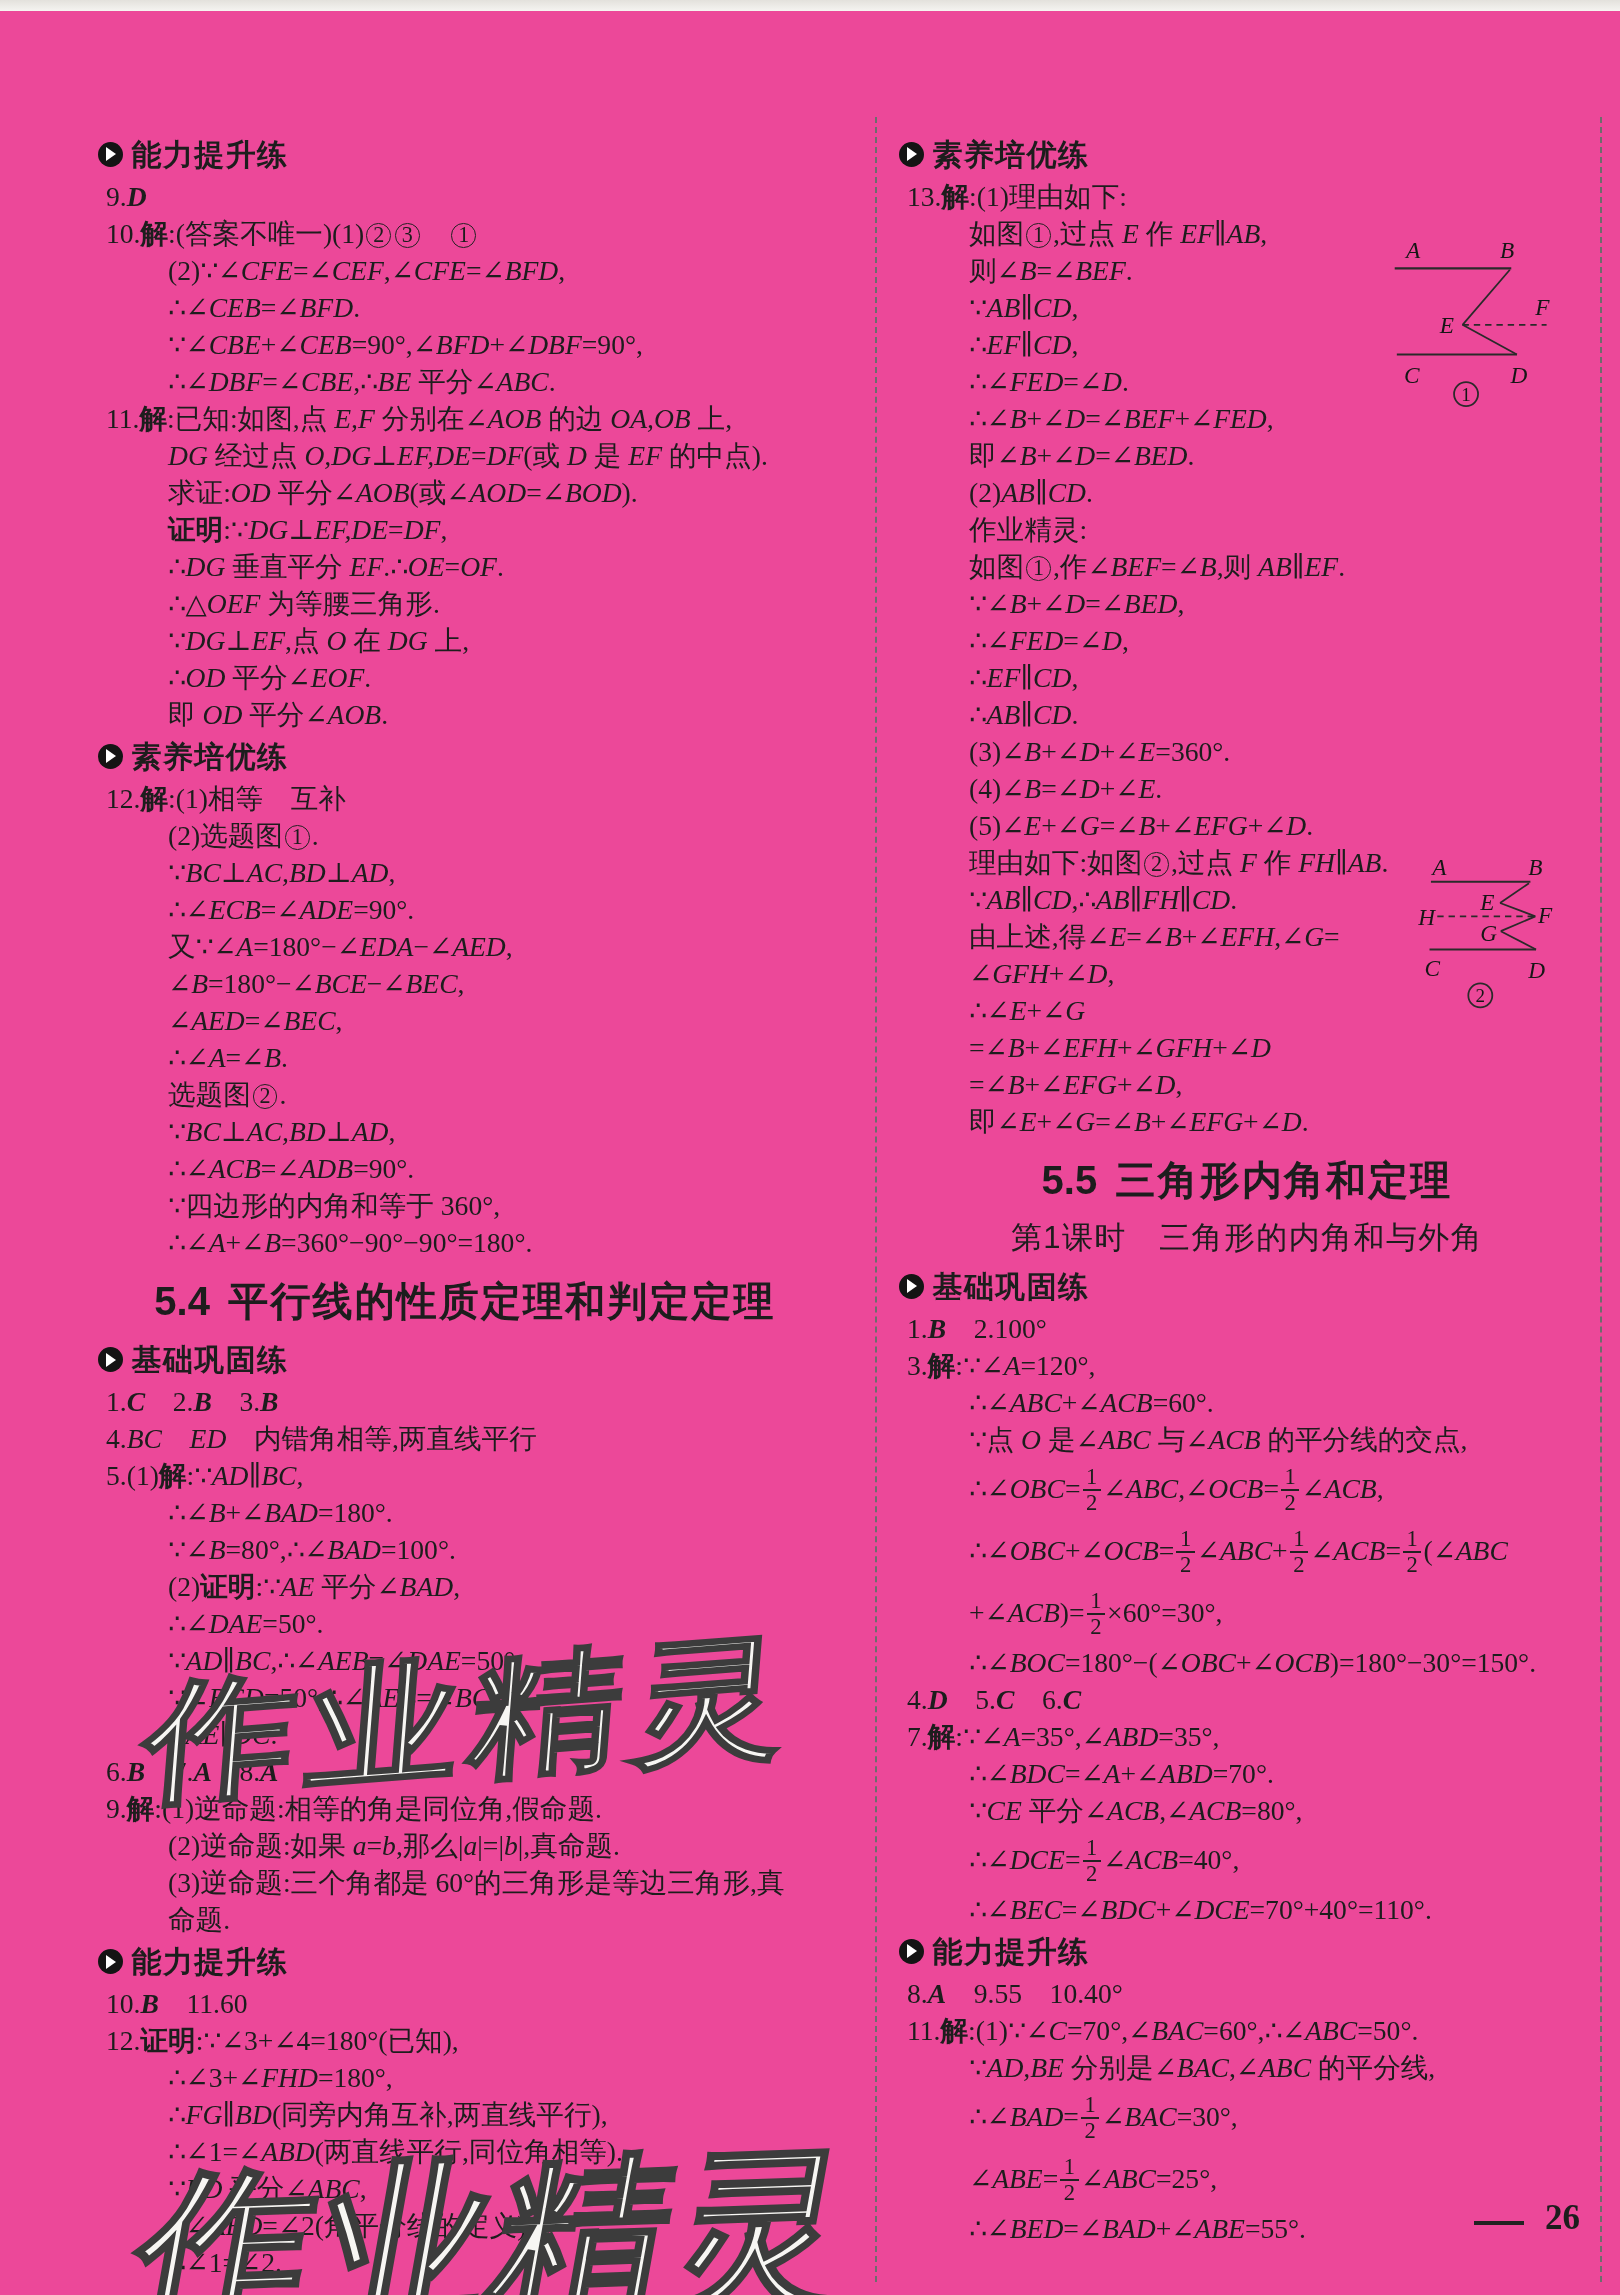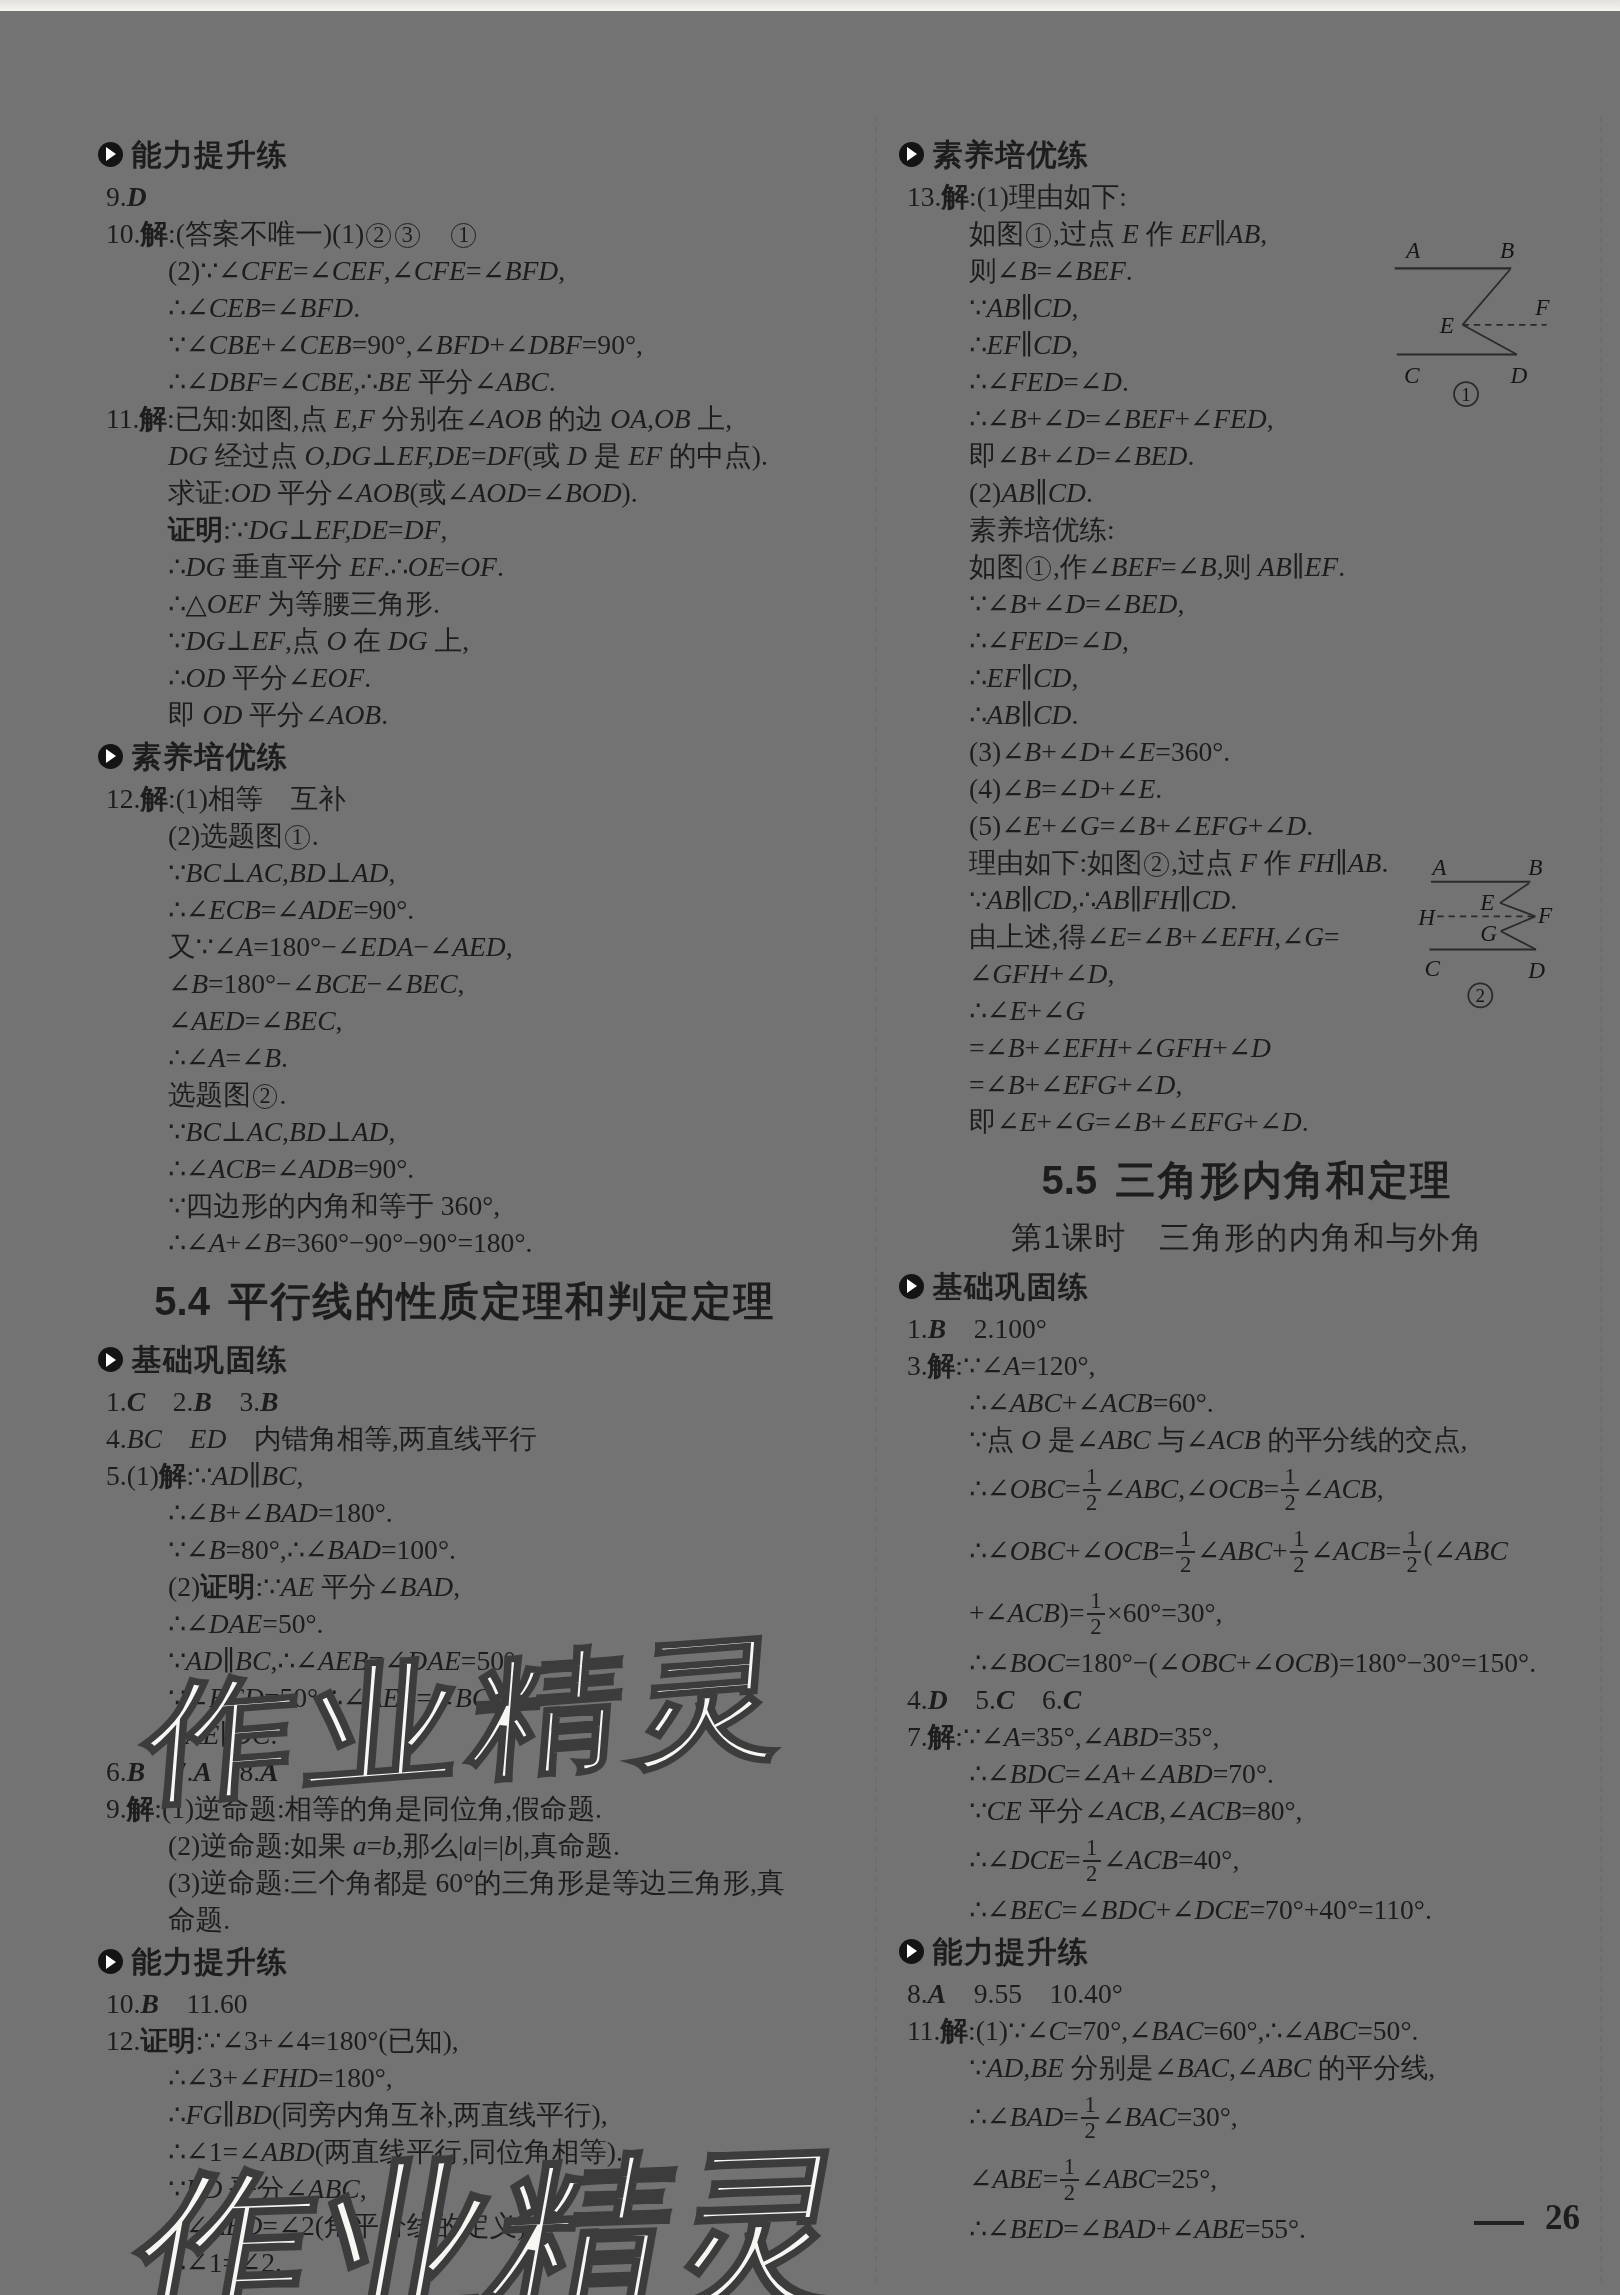--- a/index.html
+++ b/index.html
@@ -1,16 +1,16 @@
 <!DOCTYPE html>
 <html style="font-size:11.3px"><head>
 <meta charset="utf-8">
 <style>
   html,body{margin:0;padding:0;}
-  .page{position:relative;width:1621px;height:2295px;background:#737373;overflow:hidden;
+  .page{position:relative;width:1621px;height:2295px;background:#ec4899;overflow:hidden;
         font-family:"Liberation Serif","DejaVu Serif","DejaVu Sans",serif;color:#1d1d1d;}
   .scanband{position:absolute;top:0;left:0;right:0;height:11.3px;background:linear-gradient(#e3e1dc,#f5f4f1);}
   .col{position:absolute;z-index:1;}
   #col-left{left:106px;top:131px;width:718px;}
   #col-right{left:907px;top:131px;width:680px;}
   .ln{font-size:27.6px;line-height:37px;white-space:pre;}
   .ln.i1{padding-left:62px;}
   .ln.tall{line-height:62px;}
   .sec{display:flex;align-items:center;font-family:"Liberation Sans","DejaVu Sans",sans-serif;
        font-weight:bold;font-size:30px;line-height:47px;margin-left:-8.5px;letter-spacing:1.4px;}
@@ -139,21 +139,21 @@
       </div>
       <div class="ln i0">13.<b class="lab">解</b>:(1)理由如下:</div>
       <div class="ln i1">如图<span class="circ">1</span>,过点 <i>E</i> 作 <i>EF</i>∥<i>AB</i>,</div>
       <div class="ln i1">则∠<i>B</i>=∠<i>BEF</i>.</div>
       <div class="ln i1">∵<i>AB</i>∥<i>CD</i>,</div>
       <div class="ln i1">∴<i>EF</i>∥<i>CD</i>,</div>
       <div class="ln i1">∴∠<i>FED</i>=∠<i>D</i>.</div>
       <div class="ln i1">∴∠<i>B</i>+∠<i>D</i>=∠<i>BEF</i>+∠<i>FED</i>,</div>
       <div class="ln i1">即∠<i>B</i>+∠<i>D</i>=∠<i>BED</i>.</div>
       <div class="ln i1">(2)<i>AB</i>∥<i>CD</i>.</div>
-      <div class="ln i1">素养培优练:</div>
+      <div class="ln i1">作业精灵:</div>
       <div class="ln i1">如图<span class="circ">1</span>,作∠<i>BEF</i>=∠<i>B</i>,则 <i>AB</i>∥<i>EF</i>.</div>
       <div class="ln i1">∵∠<i>B</i>+∠<i>D</i>=∠<i>BED</i>,</div>
       <div class="ln i1">∴∠<i>FED</i>=∠<i>D</i>,</div>
       <div class="ln i1">∴<i>EF</i>∥<i>CD</i>,</div>
       <div class="ln i1">∴<i>AB</i>∥<i>CD</i>.</div>
       <div class="ln i1">(3)∠<i>B</i>+∠<i>D</i>+∠<i>E</i>=360°.</div>
       <div class="ln i1">(4)∠<i>B</i>=∠<i>D</i>+∠<i>E</i>.</div>
       <div class="ln i1">(5)∠<i>E</i>+∠<i>G</i>=∠<i>B</i>+∠<i>EFG</i>+∠<i>D</i>.</div>
       <div class="ln i1">理由如下:如图<span class="circ">2</span>,过点 <i>F</i> 作 <i>FH</i>∥<i>AB</i>.</div>
       <div class="ln i1">∵<i>AB</i>∥<i>CD</i>,∴<i>AB</i>∥<i>FH</i>∥<i>CD</i>.</div>

